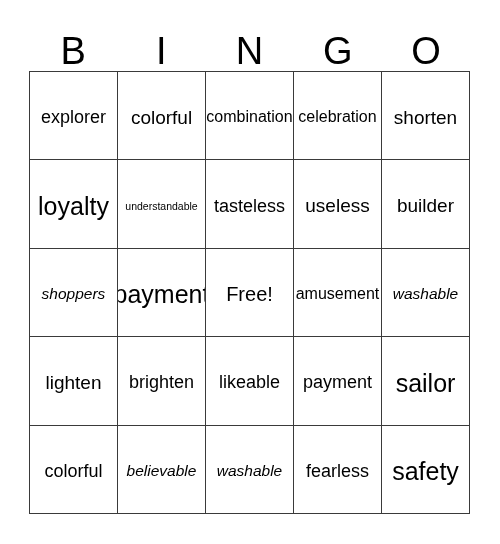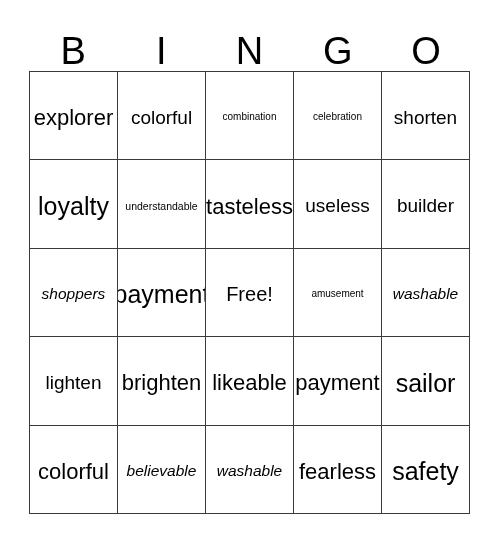--- a/index.html
+++ b/index.html
@@ -76,23 +76,23 @@
     display: block;
     text-align: center;
     white-space: nowrap;
     line-height: 1.05;
     color: #000000;
     transform: translateY(2px);
   }
 
   
   .fs-xs   { font-size: 10.5px; }
-  .fs-sm   { font-size: 10px; }
+  .fs-sm   { font-size: 16px; }
   .fs-md   { font-size: 15.5px; font-style: italic; }
-  .fs-lg   { font-size: 22px; }
+  .fs-lg   { font-size: 18px; }
   .fs-xl   { font-size: 19px; }
   .fs-xxl  { font-size: 25px; }
   .fs-free { font-size: 20px; }
 </style>
 </head>
 <body>
 
 <div id="bingo-card">
 
   <div id="header-row">

